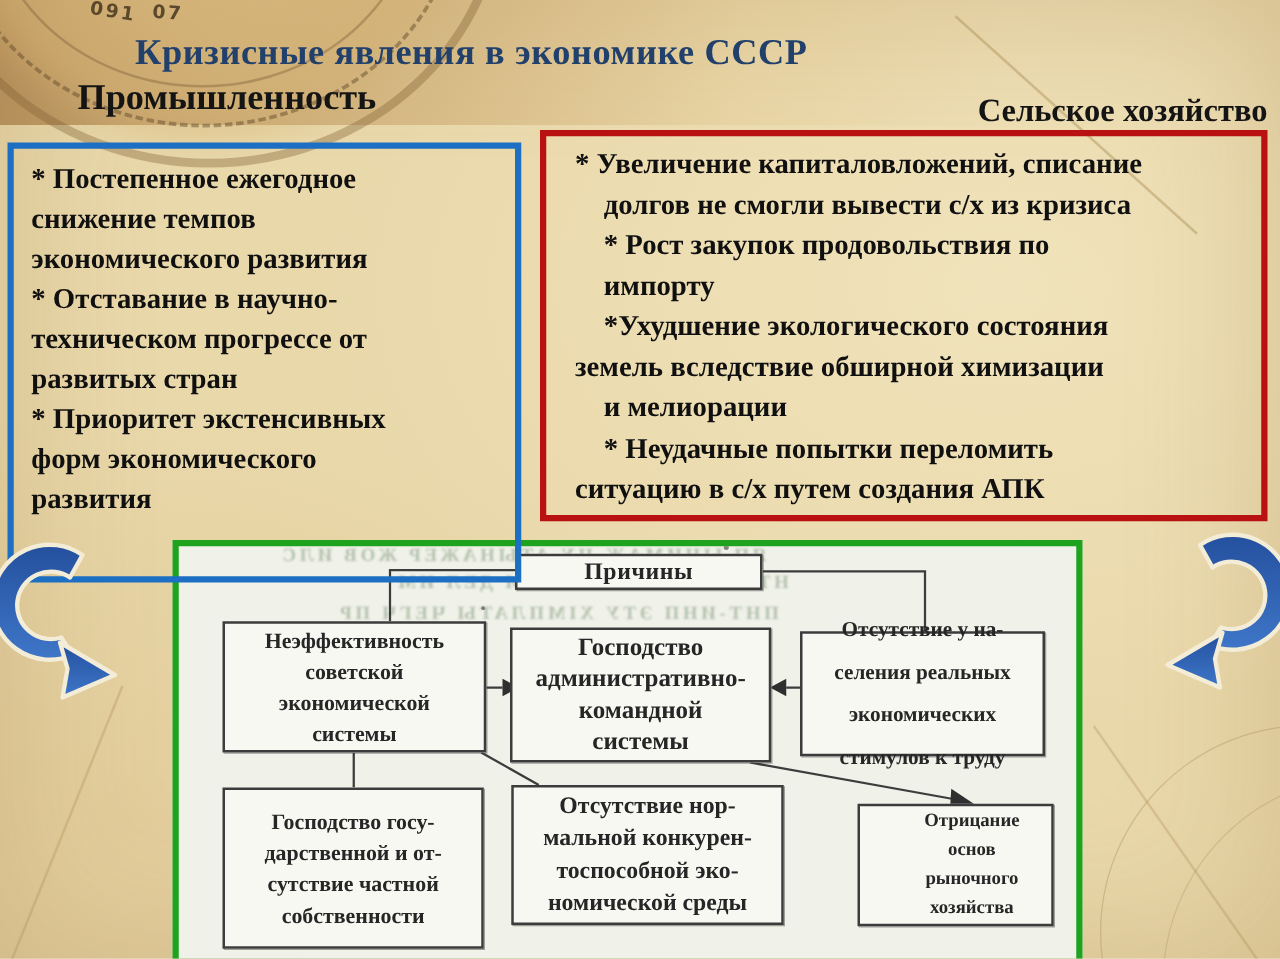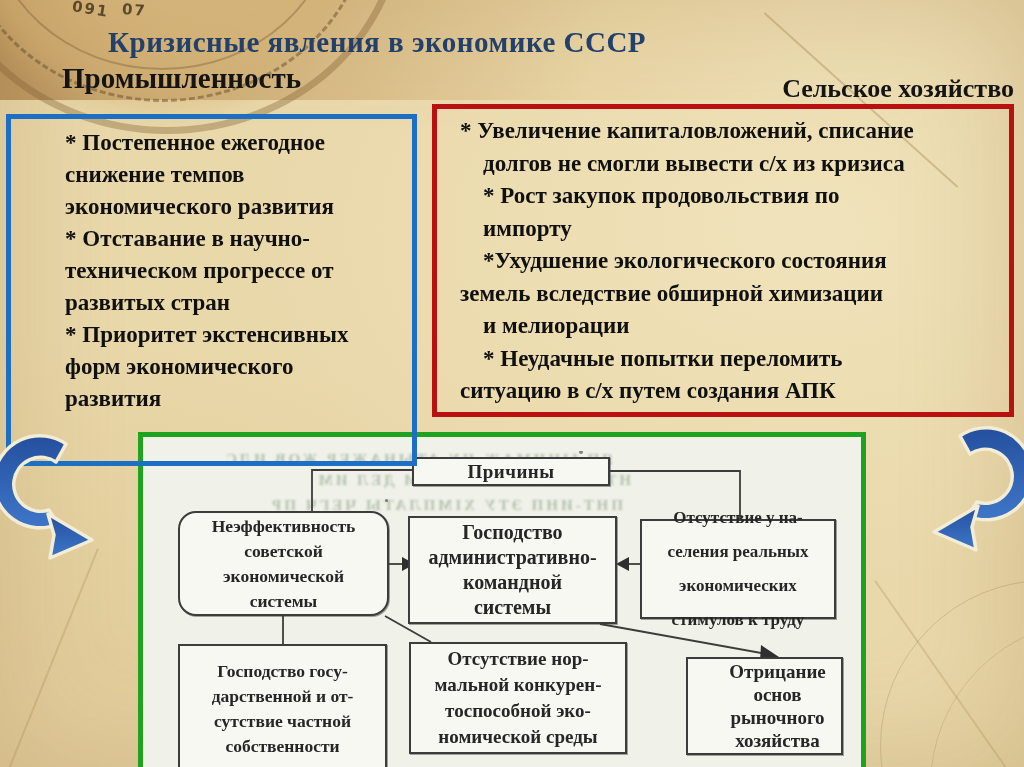--- a/index.html
+++ b/index.html
@@ -35,45 +35,45 @@
   .speck{position:absolute;width:4px;height:4px;border-radius:50%;background:rgba(40,40,40,.55);}
   
   .title{position:absolute;left:108px;right:120px;top:26px;
     font-size:29px;font-weight:bold;color:#21406b;z-index:3;letter-spacing:.5px;}
   .hdr-ind{position:absolute;left:62px;top:62px;font-size:29px;font-weight:bold;color:#141414;z-index:3;}
   .hdr-agr{position:absolute;left:432px;width:582px;top:74px;text-align:right;
     font-size:26px;font-weight:bold;color:#141414;z-index:3;}
   
   .box-ind{position:absolute;left:6px;top:114px;width:411px;height:352px;box-sizing:border-box;
     border:5px solid #1c6fc2;z-index:4;padding:8px 10px 0 14px;}
-  .box-ind .txt{font-size:23px;line-height:32px;font-weight:bold;color:#101010;white-space:pre-wrap;margin-left:40px;}
+  .box-ind .txt{font-size:23px;line-height:32px;font-weight:bold;color:#101010;white-space:pre-wrap;}
   .box-agr{position:absolute;left:432px;top:104px;width:582px;height:313px;box-sizing:border-box;
     border:5px solid #b91111;z-index:4;padding:6px 8px 0 10px;}
   .box-agr .txt{font-size:23px;line-height:32.5px;font-weight:bold;color:#101010;white-space:pre-wrap;margin-left:13px;}
   
   .diagram{position:absolute;left:138px;top:432px;width:728px;height:340px;box-sizing:border-box;
     border:5px solid #1fa31f;background:#f0f1e8;z-index:1;}
-  .dg-inner{position:absolute;inset:0;overflow:hidden;margin-top:14px;}
+  .dg-inner{position:absolute;inset:0;overflow:hidden;}
   .bleed{position:absolute;transform:scaleX(-1);color:rgba(84,118,84,.38);filter:blur(1px);
     font-size:15px;font-weight:bold;letter-spacing:3px;white-space:nowrap;pointer-events:none;}
   .bl1{left:30px;top:0px;width:440px;}
   .bl2{left:18px;top:21px;width:470px;}
   .bl3{left:60px;top:46px;width:420px;}
   .connectors{position:absolute;left:0;top:0;z-index:1;}
   .dbox{position:absolute;box-sizing:border-box;border:2px solid #3c3c3c;background:#f7f8f2;
     display:flex;align-items:center;justify-content:center;text-align:center;
     color:#262626;font-weight:bold;white-space:pre-line;z-index:2;
     box-shadow:1px 1px 0 rgba(60,60,60,.45);}
   .root{left:269px;top:6px;width:198px;height:29px;font-size:19px;letter-spacing:.5px;}
-  .bA{left:35px;top:60px;width:211px;height:105px;font-size:17.5px;line-height:25px;border-radius:18px;}
+  .bA{left:35px;top:60px;width:211px;height:105px;font-size:17.5px;line-height:25px;}
   .bB{left:265px;top:65px;width:209px;height:108px;font-size:20px;line-height:25px;}
   .bC{left:497px;top:68px;width:196px;height:100px;font-size:17px;line-height:34px;}
   .bD{left:35px;top:193px;width:209px;height:129px;font-size:17.5px;line-height:25px;}
   .bE{left:266px;top:191px;width:218px;height:112px;font-size:19px;line-height:26px;}
-  .bF{left:543px;top:206px;width:157px;height:98px;font-size:19px;line-height:23px;padding-left:26px;}
+  .bF{left:543px;top:206px;width:157px;height:98px;font-size:15px;line-height:23px;padding-left:26px;}
   
   .curve-arrow{position:absolute;z-index:6;pointer-events:none;}
   .arrow-left{left:-12px;top:424px;}
   .arrow-right{right:-14px;top:416px;transform:scaleX(-1);}
 </style>
 </head>
 <body>
 
 <div class="slide">
 

